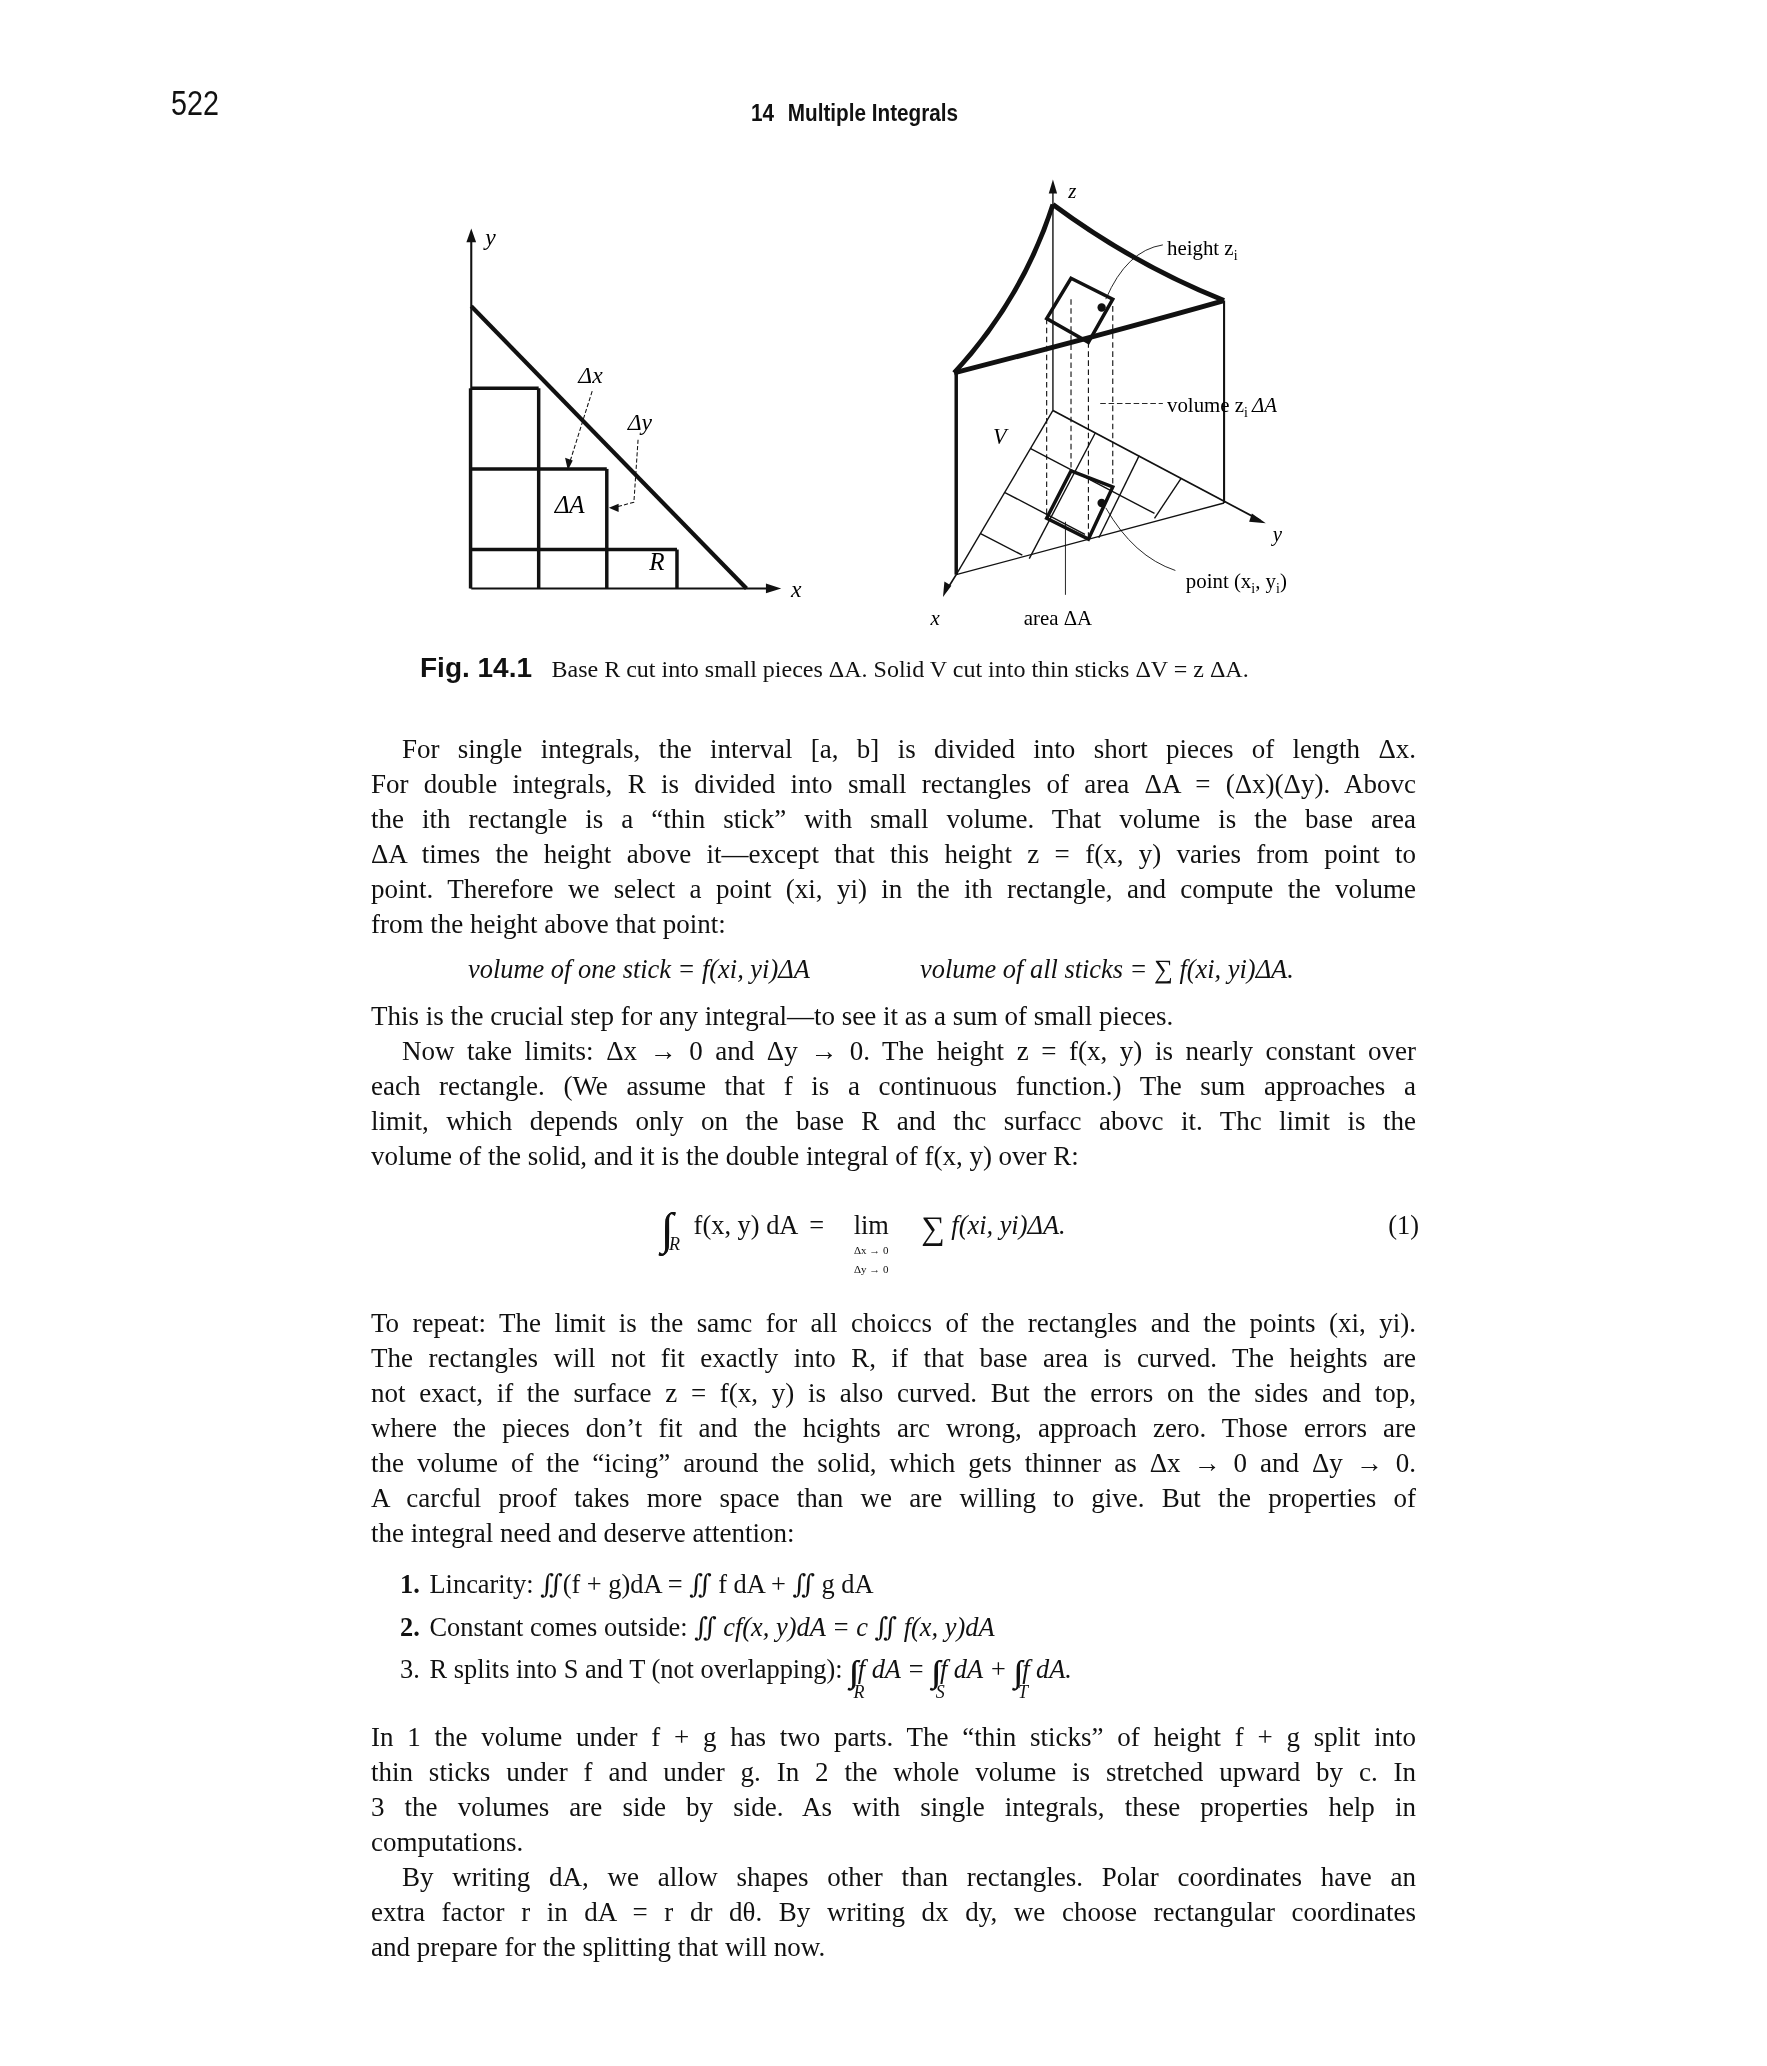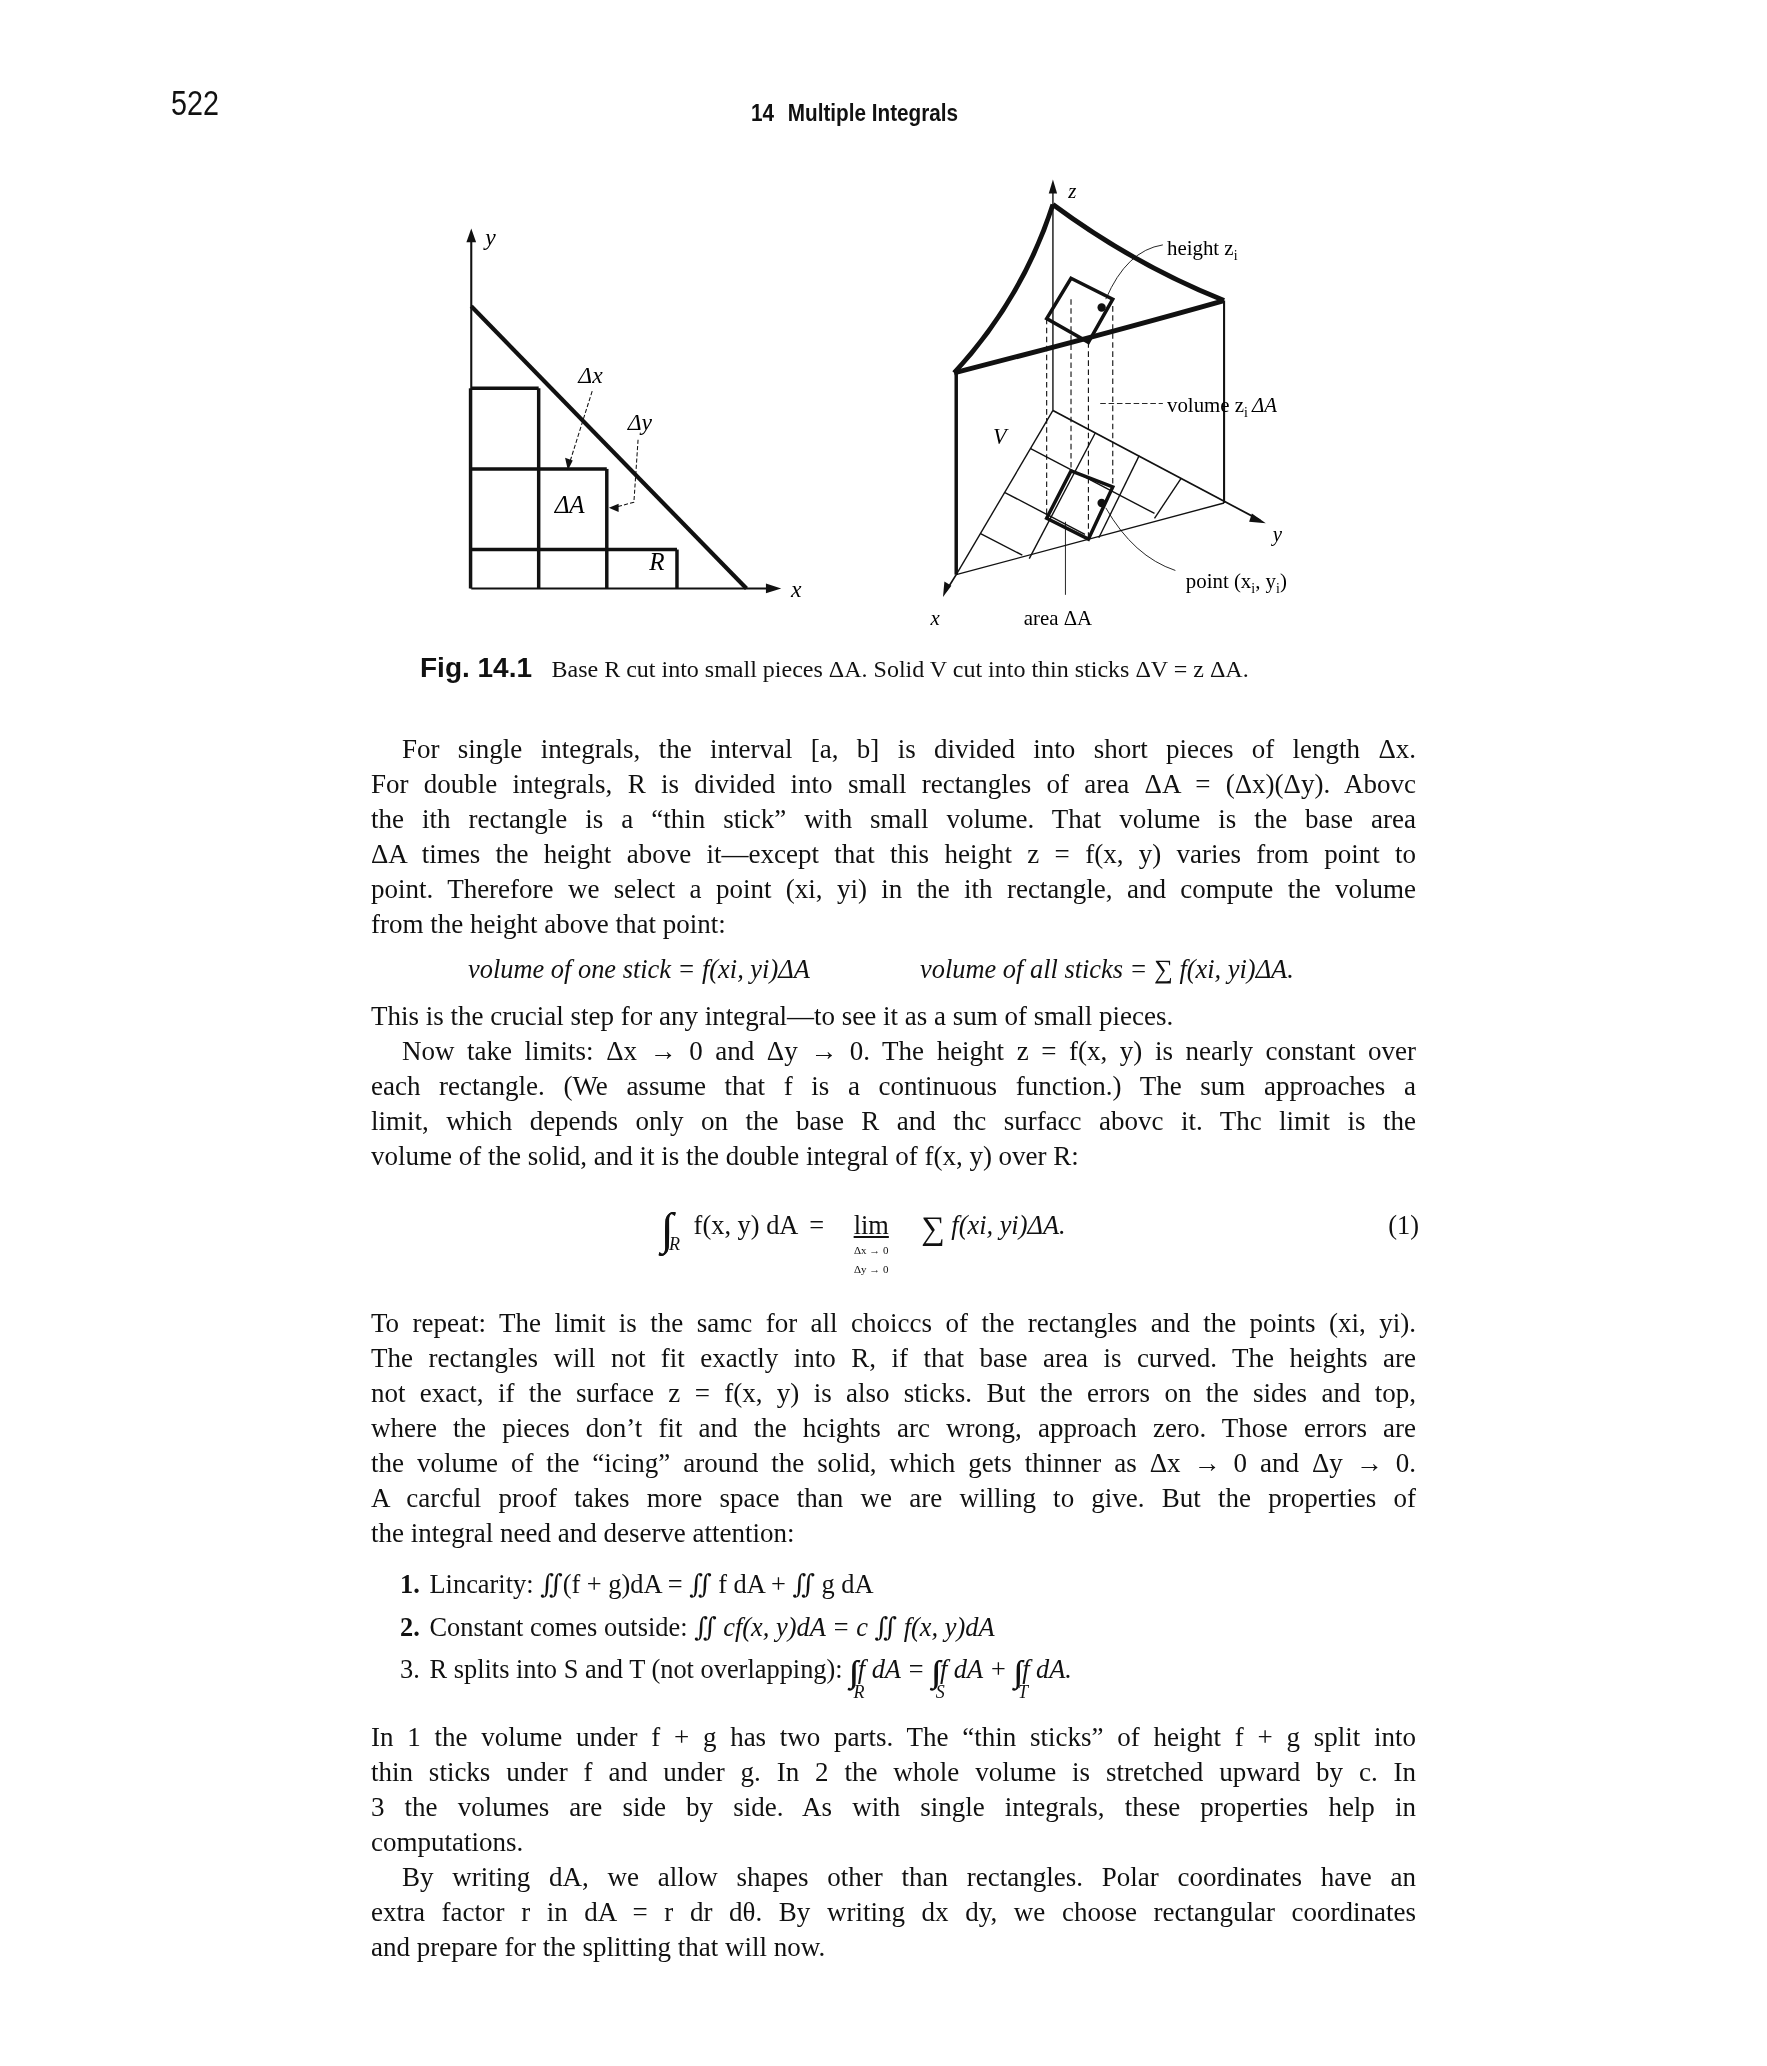--- a/index.html
+++ b/index.html
@@ -14,21 +14,21 @@
   .text-block { left: 371px; width: 1045px; font-size: 27px; line-height: 35px; text-align: justify; }
   .text-block p { margin: 0; }
   .indent { text-indent: 31px; }
   .justify-last { text-align-last: justify; }
   .display-row { position: absolute; font-size: 26.4px; white-space: nowrap; margin-left: 16px; }
   .sum { font-size: 33px; vertical-align: -4.2px; }
   .int2 { font-size: 45px; vertical-align: -9.7px; letter-spacing: -12.5px; }
   .int-small { font-size: 31px; vertical-align: -4.2px; letter-spacing: -7.6px; }
   .under { display: inline-block; position: relative; }
   .under .lbl { position: absolute; left: 4.2px; top: 28px; font-size: 18px; font-style: italic; }
-  .limwrap { display: inline-block; position: relative; width: 70px; text-align: center; text-decoration: underline; }
+  .limwrap { display: inline-block; position: relative; width: 70px; text-align: center; }
   .limwrap .lims { position: absolute; left: 0; width: 70px; top: 31px; font-size: 11px; line-height: 19px; text-align: center; }
   .eqnum { position: absolute; right: 0; }
   ol.props { list-style: none; margin: 0; padding: 0; }
   ol.props li { position: absolute; left: 400px; font-size: 26.4px; white-space: nowrap; }
   ol.props .n { margin-right: 9.7px; }
 </style>
 </head>
 <body>
 
 <div id="page-number" class="abs">522</div>
@@ -167,21 +167,21 @@
       </span>
   </span>
   <span class="sum" style="margin-left:8.3px">∑</span>
   <span style="font-style:italic">f(xi, yi)ΔA.</span>
   <span class="eqnum" style="top:7px">(1)</span>
 </div>
 
 <div class="abs text-block" style="top:1306px">
   <p class="justify-last">To repeat: The limit is the samc for all choiccs of the rectangles and the points (xi, yi).</p>
   <p class="justify-last">The rectangles will not fit exactly into R, if that base area is curved. The heights are</p>
-  <p class="justify-last">not exact, if the surface z = f(x, y) is also sticks. But the errors on the sides and top,</p>
+  <p class="justify-last">not exact, if the surface z = f(x, y) is also curved. But the errors on the sides and top,</p>
   <p class="justify-last">where the pieces don’t fit and the hcights arc wrong, approach zero. Those errors are</p>
   <p class="justify-last">the volume of the “icing” around the solid, which gets thinner as Δx → 0 and Δy → 0.</p>
   <p class="justify-last">A carcful proof takes more space than we are willing to give. But the properties of</p>
   <p>the integral need and deserve attention:</p>
 </div>
 
 <ol class="props">
   <li style="top:1568px">
     <span class="n" style="font-weight:bold">1.</span><span>Lincarity:</span>
     <span style="">∬(f + g)dA = ∬ f dA + ∬ g dA</span>

